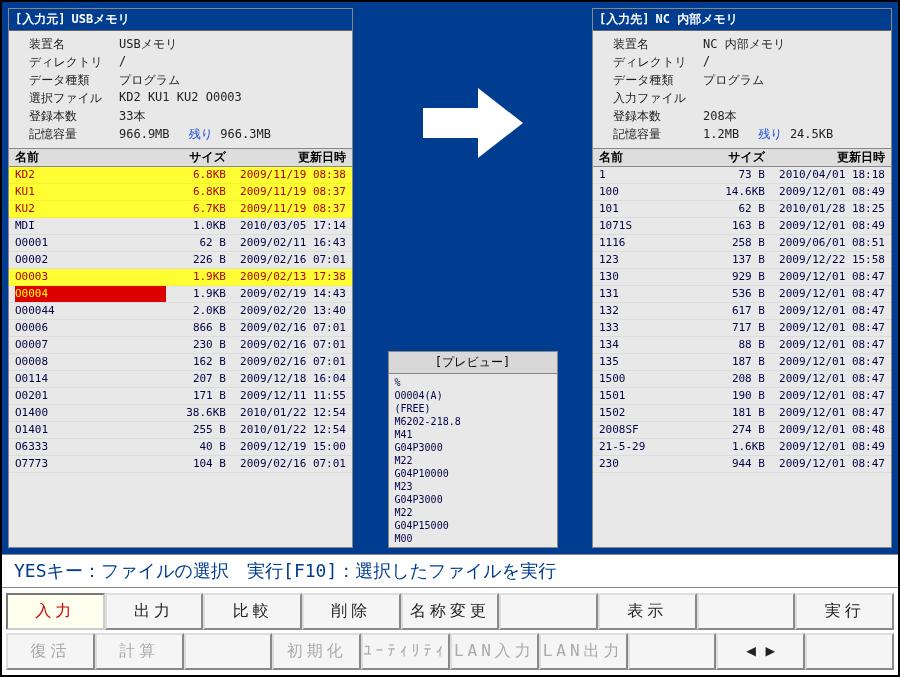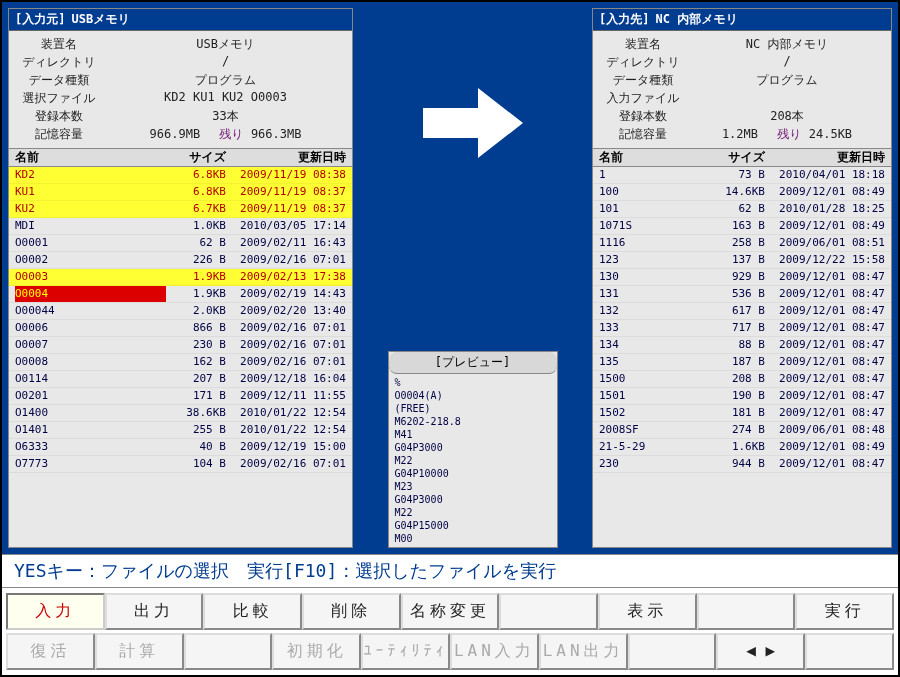--- a/index.html
+++ b/index.html
@@ -55,29 +55,28 @@
   .panel-title {
     background: #003c8f;
     color: #fff;
     font-weight: bold;
     padding: 2px 6px;
     display: flex;
     gap: 6px;
     border-bottom: 1px solid #666;
   }
   .meta {
-    padding: 4px 5px;
+    padding: 4px 20px;
     font-size: 12px;
     color: #222;
-    text-align: center;
   }
   .meta-row { display: flex; margin: 1px 0; }
   .meta-key { width: 90px; white-space: nowrap; }
   .meta-val { flex: 1; white-space: nowrap; }
-  .meta-extra { margin-left: 12px; color: #701a75; }
+  .meta-extra { margin-left: 12px; color: #1d4ed8; }
   .listhdr, .row {
     display: flex;
     padding: 0 6px;
     border-bottom: 1px solid rgba(0,0,0,0.05);
   }
   .listhdr {
     border-top: 1px solid #888;
     border-bottom: 1px solid #888;
     background: #ddd;
     font-weight: bold;
@@ -96,21 +95,20 @@
     background: #e8e8e8;
     border: 1px solid #888;
     width: 170px;
     margin-top: auto;
   }
   .preview-title {
     text-align: center;
     background: #d8d8d8;
     border-bottom: 1px solid #888;
     padding: 2px 0;
-    border-radius: 8px;
   }
   .preview-body {
     padding: 2px 6px;
     font-size: 10px;
     color: #004;
     line-height: 13px;
   }
   .msgbar {
     background: #fff;
     color: #003c8f;
@@ -421,21 +419,21 @@
             <span class="col-date">2009/12/01 08:47</span>
           </div>
           <div class="row">
             <span class="col-name">1502</span>
             <span class="col-size">181 B</span>
             <span class="col-date">2009/12/01 08:47</span>
           </div>
           <div class="row">
             <span class="col-name">2008SF</span>
             <span class="col-size">274 B</span>
-            <span class="col-date">2009/06/01 08:48</span>
+            <span class="col-date">2009/12/01 08:48</span>
           </div>
           <div class="row">
             <span class="col-name">21-5-29</span>
             <span class="col-size">1.6KB</span>
             <span class="col-date">2009/12/01 08:49</span>
           </div>
           <div class="row">
             <span class="col-name">230</span>
             <span class="col-size">944 B</span>
             <span class="col-date">2009/12/01 08:47</span>

